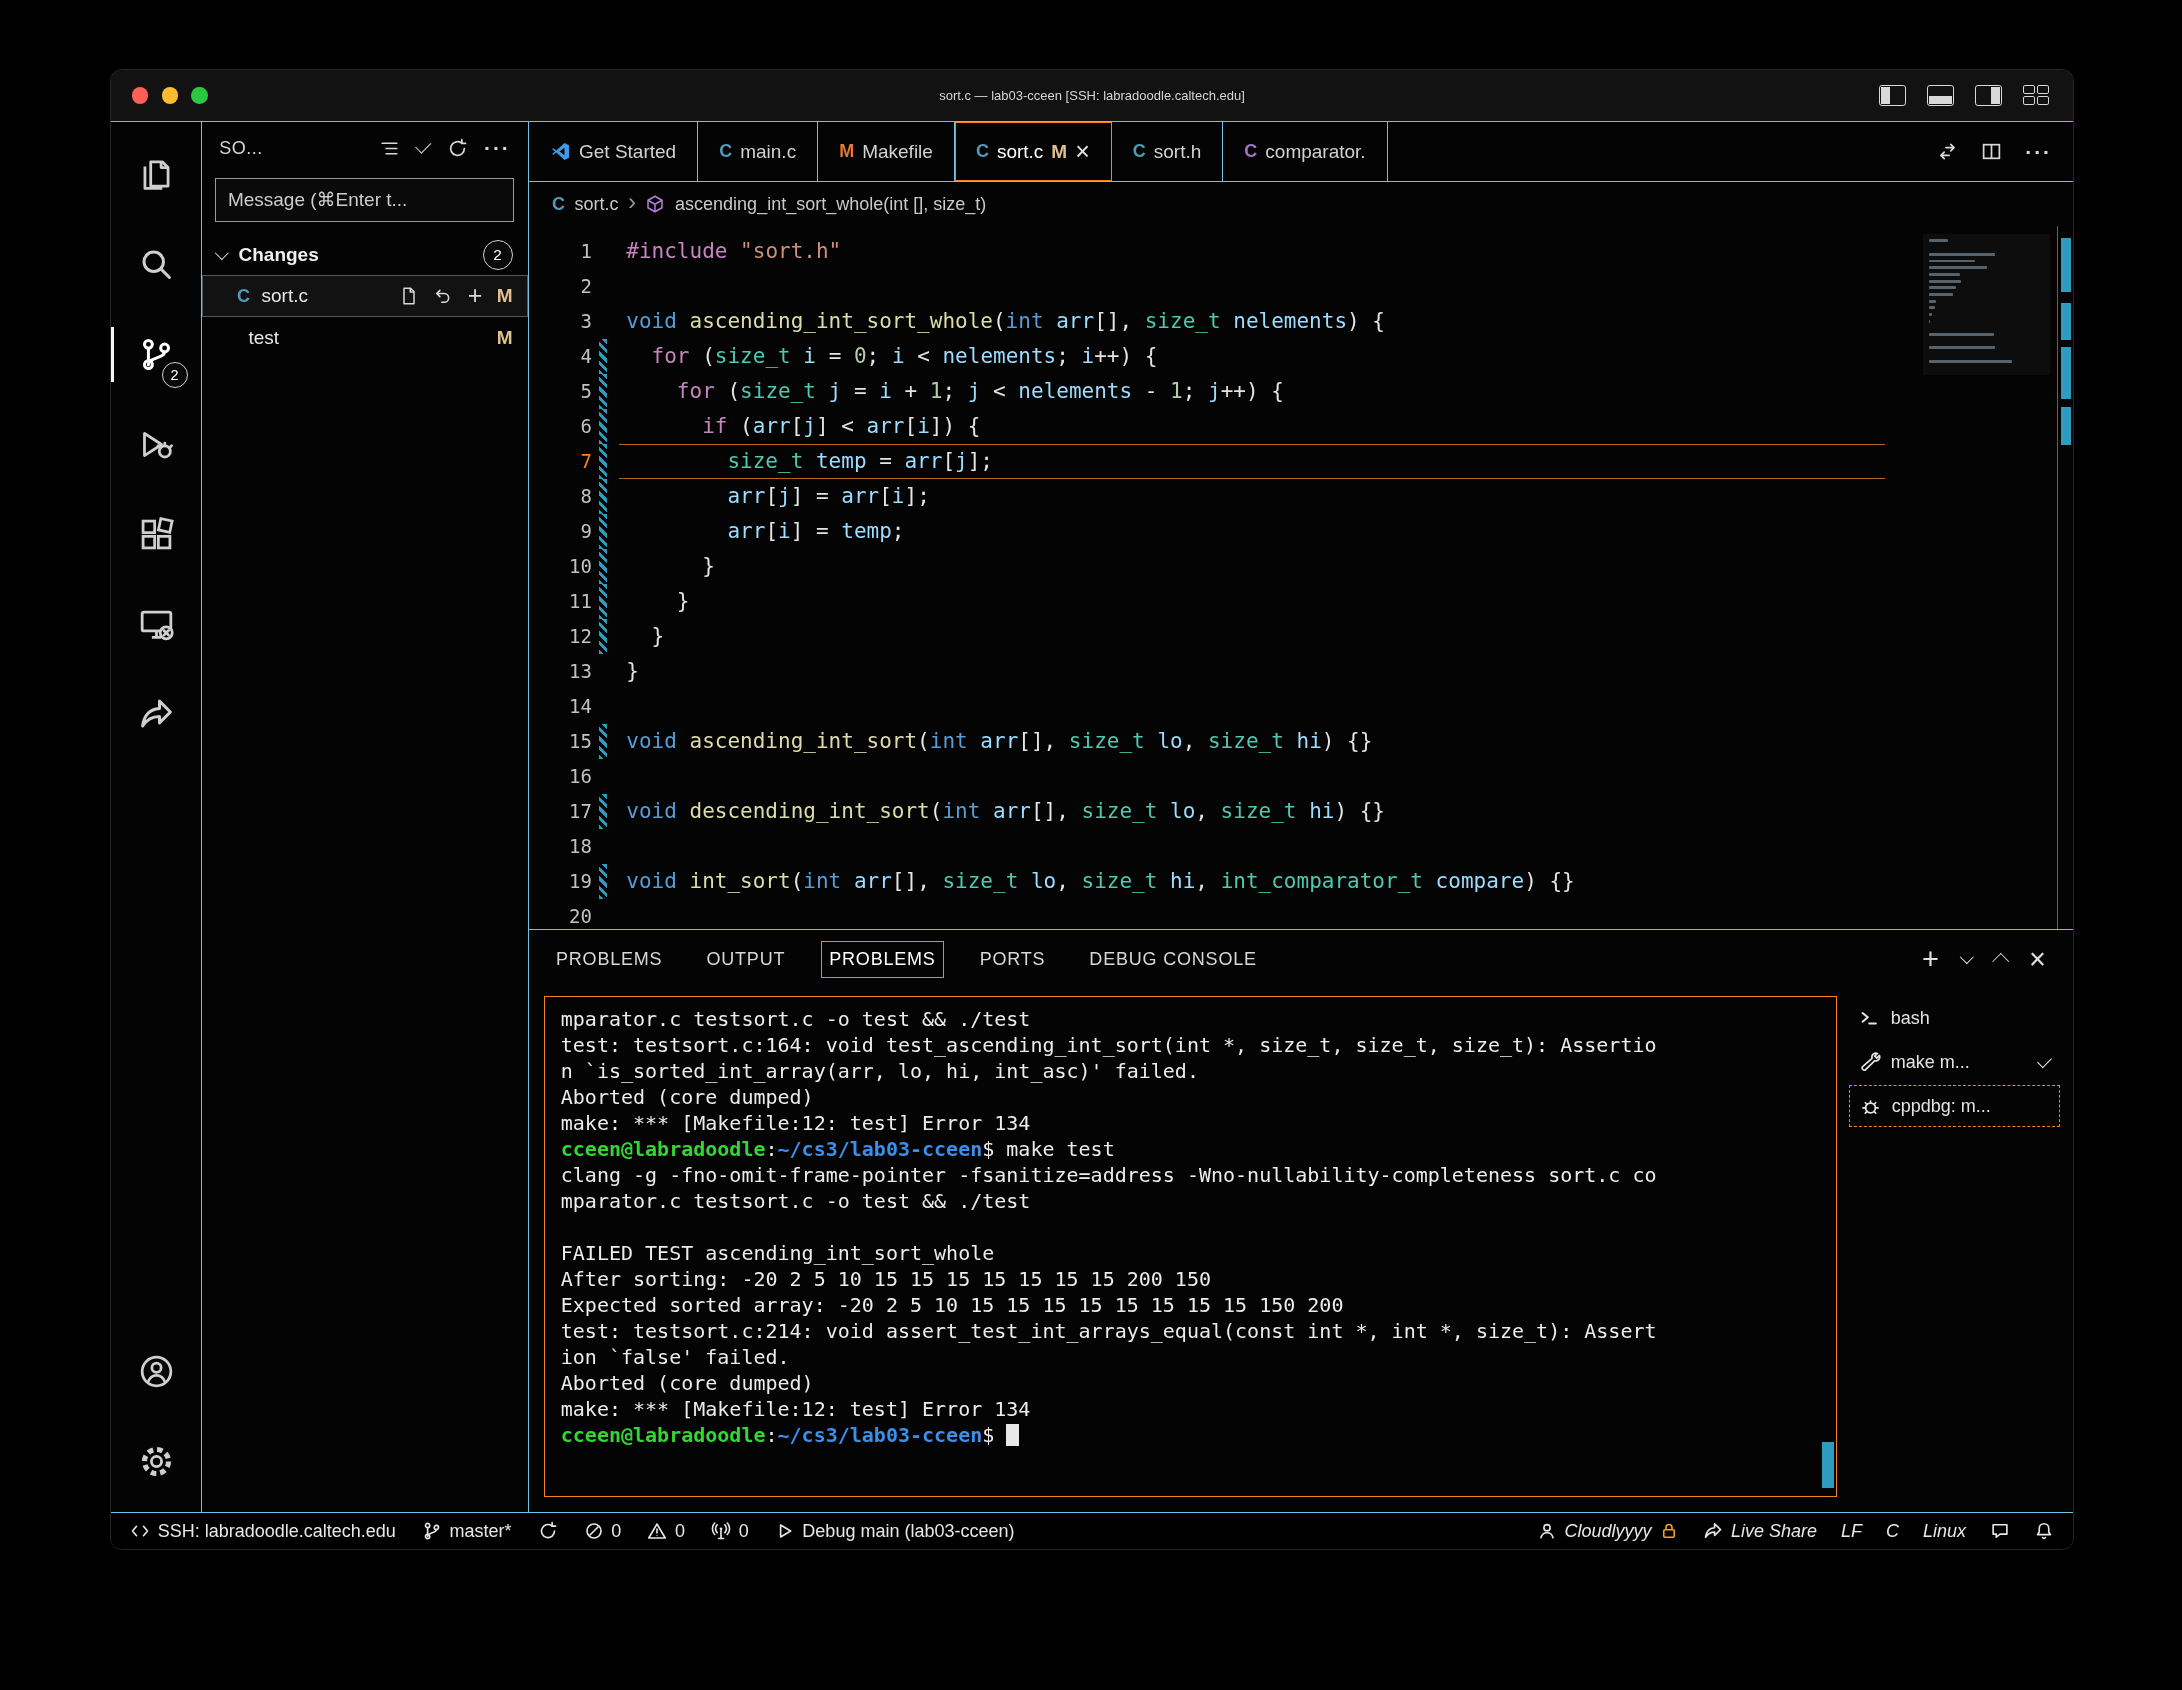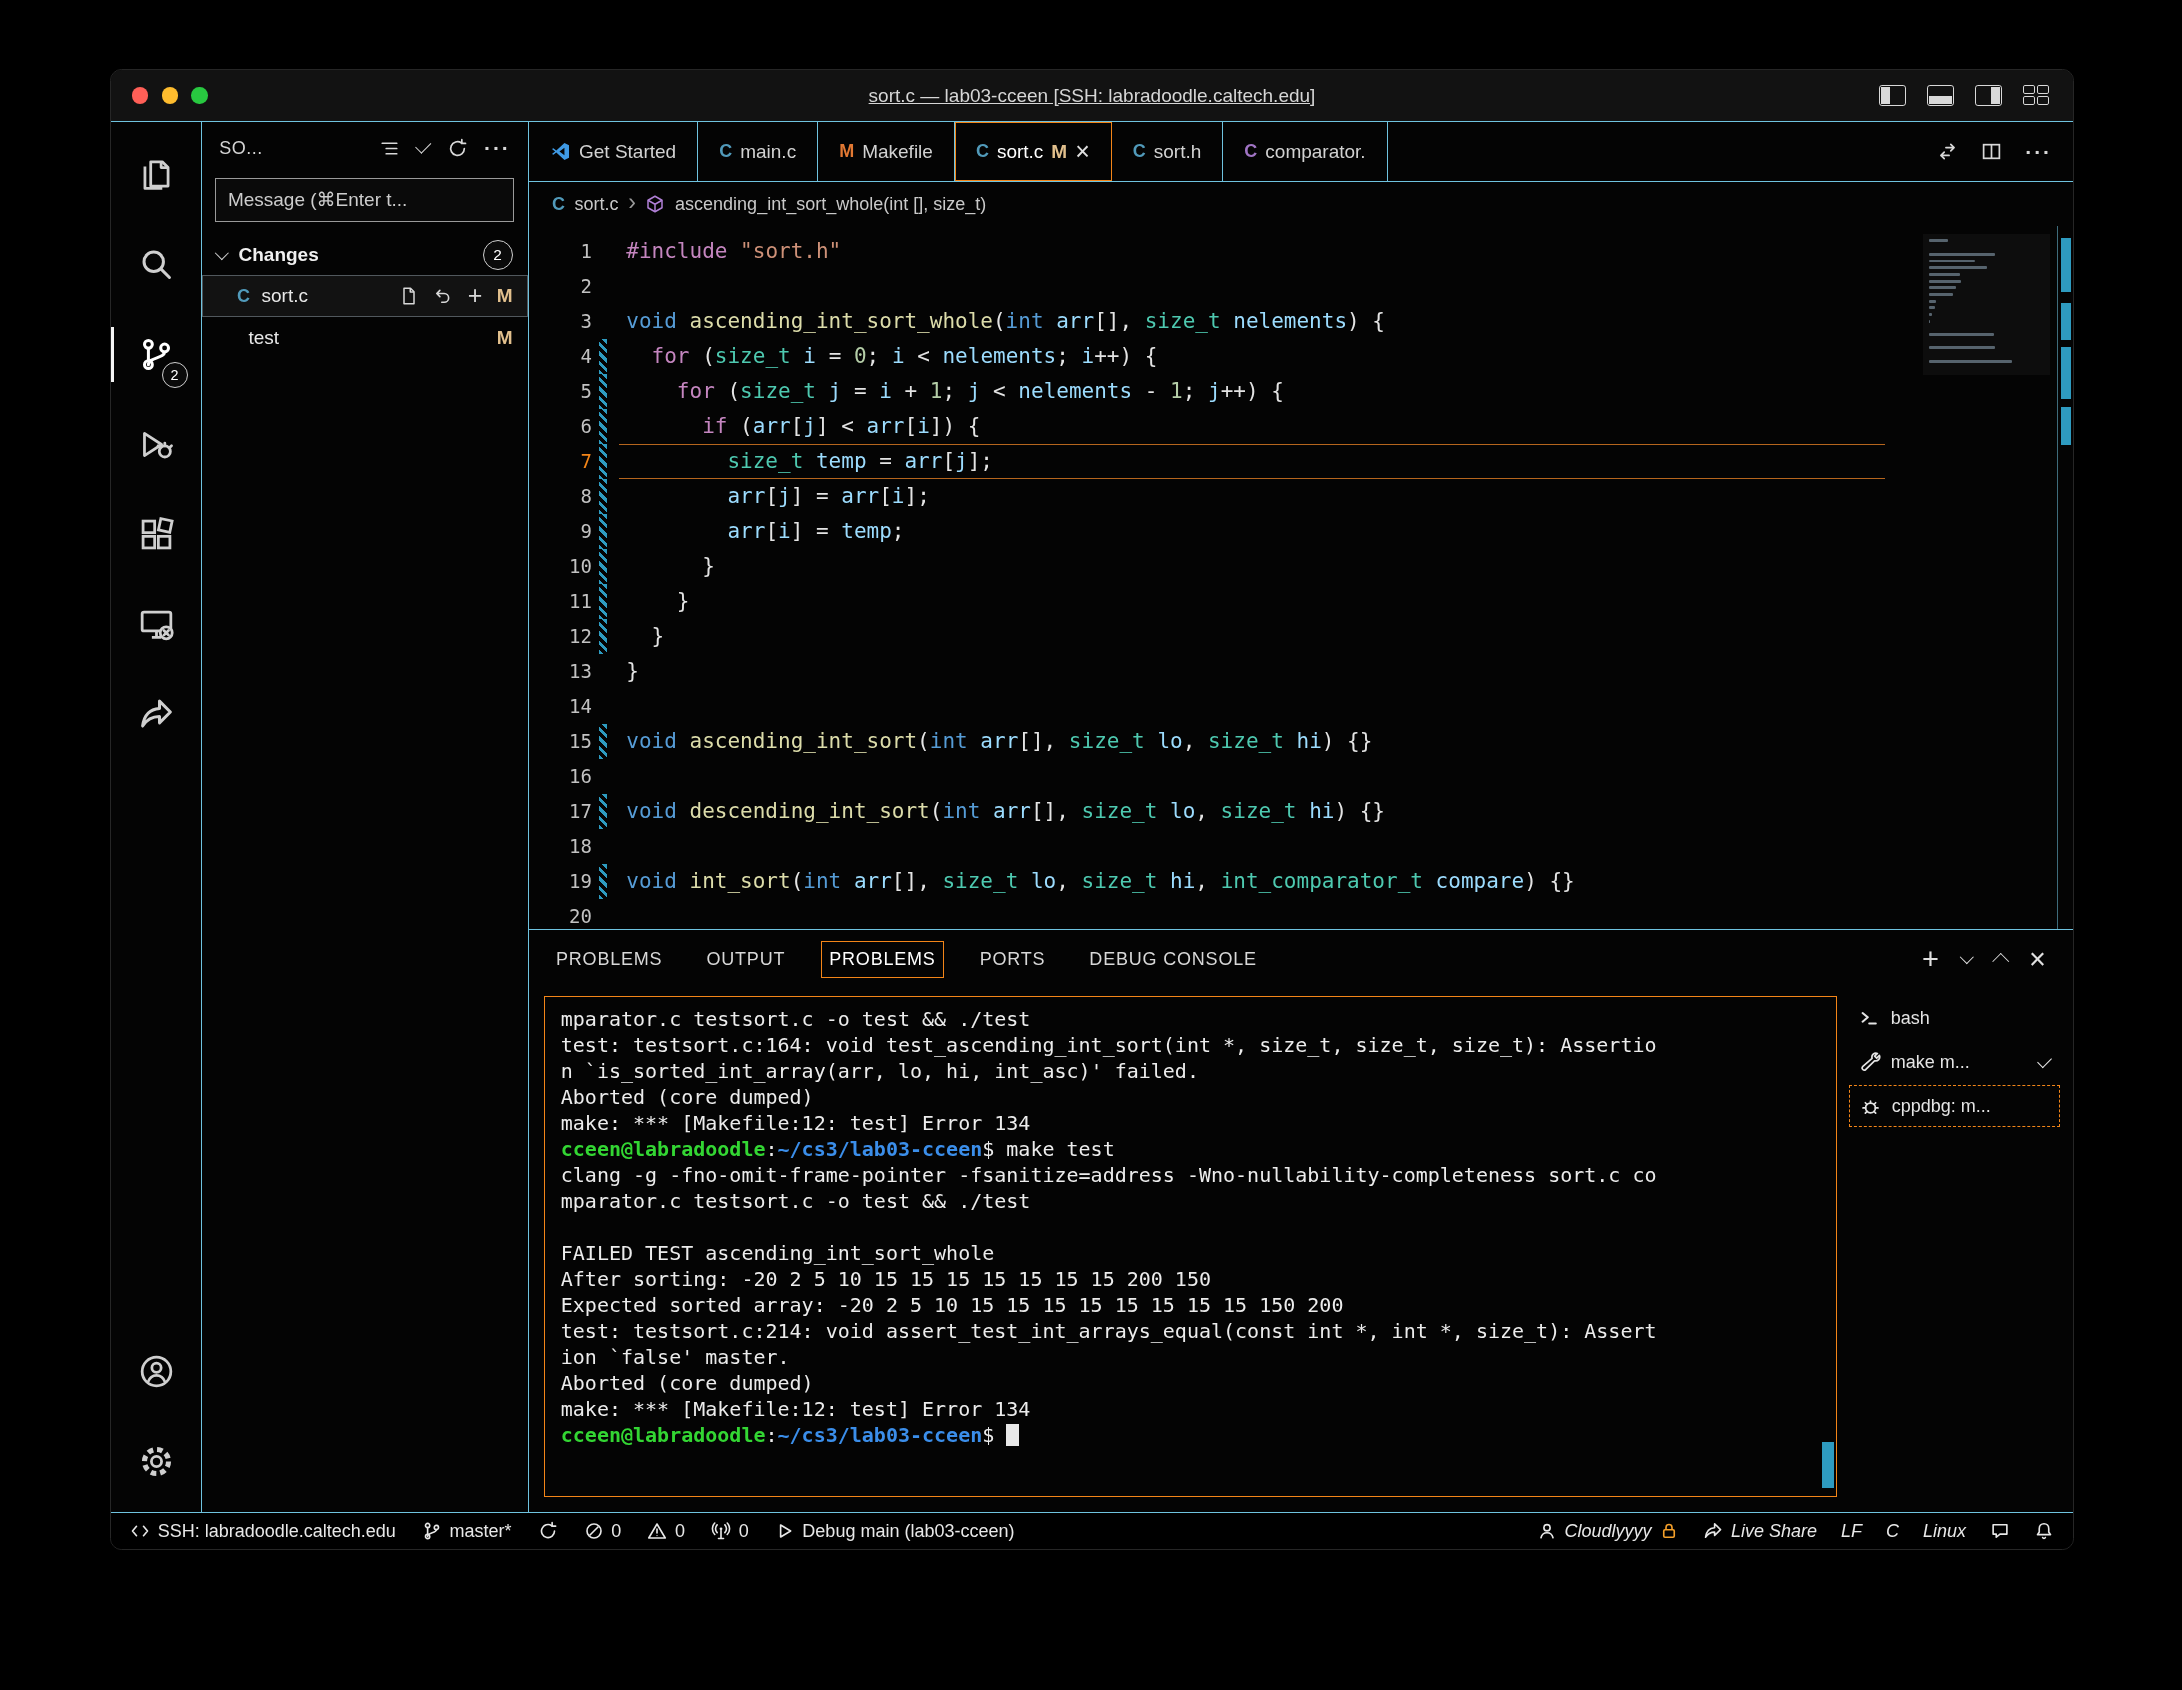--- a/index.html
+++ b/index.html
@@ -12,21 +12,21 @@
     position: absolute; left: 110px; top: 69px; width: 1964px; height: 1481px;
     background: #040404; border: 1px solid #262626; border-radius: 11.5px;
     display: flex; flex-direction: column; overflow: hidden;
   }
   
   .titlebar { flex: 0 0 52px; background: #121212; border-bottom: 1px solid #6FC3DF;
     position: relative; display: flex; align-items: center; }
   .traffic { position: absolute; left: 21px; display: flex; gap: 13.4px; }
   .tl { width: 16.3px; height: 16.3px; border-radius: 50%; }
   .tl.red { background: #FF5F57; } .tl.yellow { background: #FEBC2E; } .tl.green { background: #28C840; }
-  .win-title { margin: 0 auto; color: #d6d6d6; font-size: 19px; white-space: nowrap; text-decoration: underline; }
+  .win-title { margin: 0 auto; color: #d6d6d6; font-size: 13px; white-space: nowrap; }
   .layout-ics { position: absolute; right: 23px; display: flex; gap: 21px; align-items: center; }
   .wic { width: 27px; height: 21px; border: 1.9px solid #d9d9d9; border-radius: 2.9px; position: relative; }
   .wic i { position: absolute; background: #d9d9d9; }
   .wic.left i { left: 1px; top: 1px; bottom: 1px; width: 8.6px; }
   .wic.bottom i { left: 1px; right: 1px; bottom: 1px; height: 7.7px; }
   .wic.right i { right: 1px; top: 1px; bottom: 1px; width: 8.6px; }
   .wic.grid { border: none; display: grid; grid-template-columns: 11.5px 11.5px; grid-template-rows: 8.6px 8.6px; gap: 2.9px; }
   .wic.grid i { position: static; border: 1.9px solid #d9d9d9; background: none; border-radius: 1.9px; }
 
   .main { flex: 1; display: flex; min-height: 0; }
@@ -520,21 +520,21 @@
                 <div class="tl-row"><span class="seg-t">Aborted (core dumped)</span></div>
                 <div class="tl-row"><span class="seg-t">make: *** [Makefile:12: test] Error 134</span></div>
                 <div class="tl-row"><span class="seg-u">cceen@labradoodle</span><span class="seg-t">:</span><span class="seg-p">~/cs3/lab03-cceen</span><span class="seg-t">$ make test</span></div>
                 <div class="tl-row"><span class="seg-t">clang -g -fno-omit-frame-pointer -fsanitize=address -Wno-nullability-completeness sort.c co</span></div>
                 <div class="tl-row"><span class="seg-t">mparator.c testsort.c -o test &amp;&amp; ./test</span></div>
                 <div class="tl-row"></div>
                 <div class="tl-row"><span class="seg-t">FAILED TEST ascending_int_sort_whole</span></div>
                 <div class="tl-row"><span class="seg-t">After sorting: -20 2 5 10 15 15 15 15 15 15 15 200 150</span></div>
                 <div class="tl-row"><span class="seg-t">Expected sorted array: -20 2 5 10 15 15 15 15 15 15 15 15 150 200</span></div>
                 <div class="tl-row"><span class="seg-t">test: testsort.c:214: void assert_test_int_arrays_equal(const int *, int *, size_t): Assert</span></div>
-                <div class="tl-row"><span class="seg-t">ion `false' master.</span></div>
+                <div class="tl-row"><span class="seg-t">ion `false' failed.</span></div>
                 <div class="tl-row"><span class="seg-t">Aborted (core dumped)</span></div>
                 <div class="tl-row"><span class="seg-t">make: *** [Makefile:12: test] Error 134</span></div>
                 <div class="tl-row"><span class="seg-u">cceen@labradoodle</span><span class="seg-t">:</span><span class="seg-p">~/cs3/lab03-cceen</span><span class="seg-t">$ </span><span class="cursor"></span></div>
               </div>
             <span class="term-scroll"></span>
           </div>
           <div id="term-list" class="term-list">
               <div class="term-item">
                 <span class="ic">
                   <svg viewBox="0 0 16 16" fill="none" stroke="currentColor" stroke-width="1.4" stroke-linecap="round" stroke-linejoin="round">

